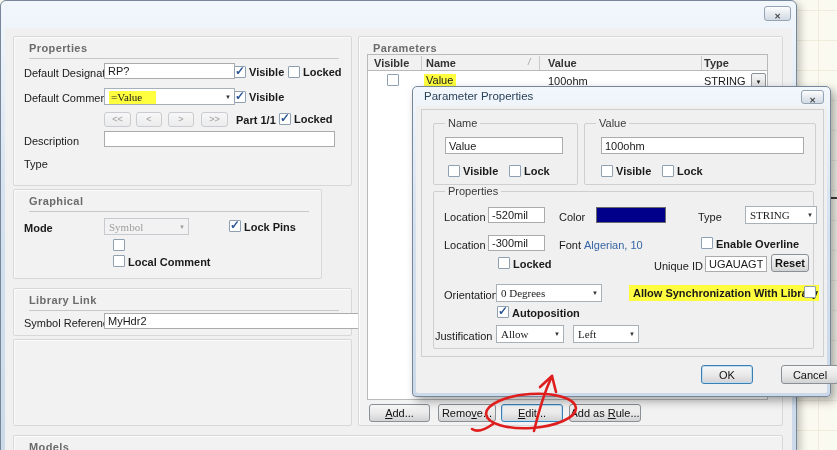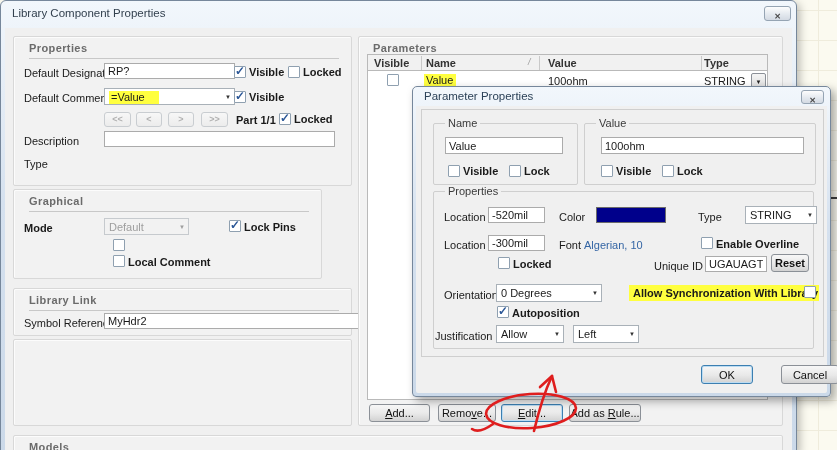--- a/index.html
+++ b/index.html
@@ -26,21 +26,21 @@
   .gbox{position:absolute;background:#F2F2F2;border:1px solid #D8D8D8;border-radius:2px;
     box-shadow:inset 1px 1px 0 rgba(255,255,255,.75);}
   .gbox-title{position:absolute;font-weight:bold;color:#6B6B6B;letter-spacing:.4px;}
   .gbox-rule{position:absolute;height:1px;background:#C8C8C8;}
   .lab{position:absolute;white-space:nowrap;}
   .blab{position:absolute;white-space:nowrap;font-weight:bold;}
 
   
   .tin{position:absolute;border:1px solid #ABABAB;background:#fff;font-size:11px;padding:0 3px;color:#1a1a1a;}
   .combo{position:absolute;border:1px solid #A9B1B8;background:#fff;}
-  .combo .ctext{position:absolute;left:4px;top:2px;white-space:nowrap;}
+  .combo .ctext{position:absolute;left:4px;top:2px;white-space:nowrap;font-family:Liberation Serif, serif;}
   .combo .carrow{position:absolute;right:3px;top:50%;transform:translateY(-50%);font-size:6px;color:#333;}
   .combo.disabled{background:#F2F2F2;border-color:#C6CACE;}
   .combo.disabled .ctext,.combo.disabled .carrow{color:#9E9E9E;}
   .cb{position:absolute;width:12px;height:12px;background:#fff;border:1px solid #8FA0B0;border-radius:1px;}
   .cb.checked::after{content:"✓";position:absolute;left:0;top:-3px;font-size:12px;font-weight:bold;color:#2B5797;}
   .btn{position:absolute;border:1px solid #8B9097;border-radius:3px;text-align:center;
     background:linear-gradient(#F7F7F7,#E8E8E8 55%,#D2D2D2);font-size:11px;color:#111;padding:0;}
   .btn.focused{border-color:#3C7FB1;box-shadow:inset 0 0 0 1px #BCDCF2;}
   .navbtn{position:absolute;border:1px solid #C9CDD1;border-radius:3px;text-align:center;
     background:linear-gradient(#F7F7F7,#ECECEC);color:#B0B0B0;font-size:9px;font-weight:bold;line-height:13px;}
@@ -74,21 +74,20 @@
 </head>
 <body>
 
 <div id="stage">
 
   <div class="canvas">
     <div class="wire-tick"></div>
   </div>
 
   <div class="win main-window">
-    <div class="mw-title">Library Component Properties</div>
     <button class="win-close" style="left:763px;top:5px;width:27px;height:15px;">
       <span class="xg">✕</span>
     </button>
 
     <div class="mw-client">
 
       <div class="gbox" style="left:8px;top:8px;width:339px;height:150px;">
         <div class="gbox-title" style="left:15px;top:5px;">Properties</div>
         <div class="gbox-rule" style="left:15px;right:12px;top:21px;"></div>
 
@@ -120,21 +119,21 @@
 
         <div class="lab" style="left:10px;top:121px;">Type</div>
       </div>
 
       <div class="gbox" style="left:8px;top:161px;width:309px;height:90px;">
         <div class="gbox-title" style="left:15px;top:5px;">Graphical</div>
         <div class="gbox-rule" style="left:15px;right:12px;top:21px;"></div>
 
         <div class="lab" style="left:10px;top:32px;font-weight:bold;">Mode</div>
         <div class="combo disabled" style="left:90px;top:28px;width:85px;height:17px;">
-          <span class="ctext">Default</span>
+          <span class="ctext">Symbol</span>
           <span class="carrow">▼</span>
         </div>
         <span class="cb checked" style="left:215px;top:30px;"></span>
         <span class="lab" style="left:230px;top:31px;font-weight:bold;">Lock Pins</span>
 
         <span class="cb" style="left:99px;top:49px;"></span>
 
         <span class="cb" style="left:99px;top:65px;"></span>
         <span class="lab" style="left:114px;top:66px;font-weight:bold;">Local Comment</span>
       </div>

